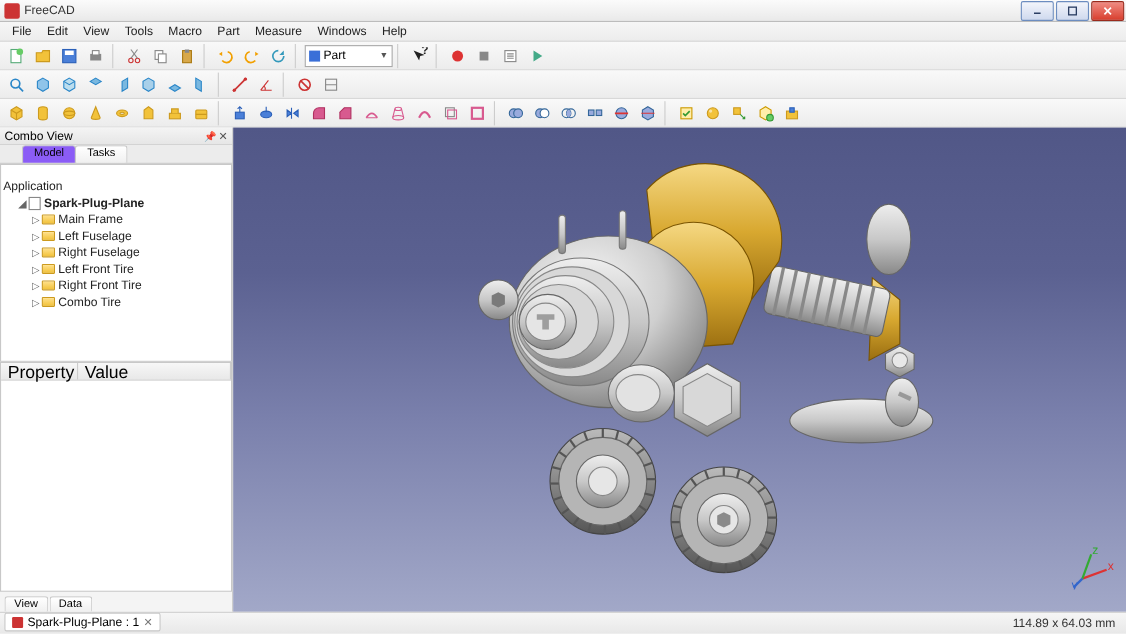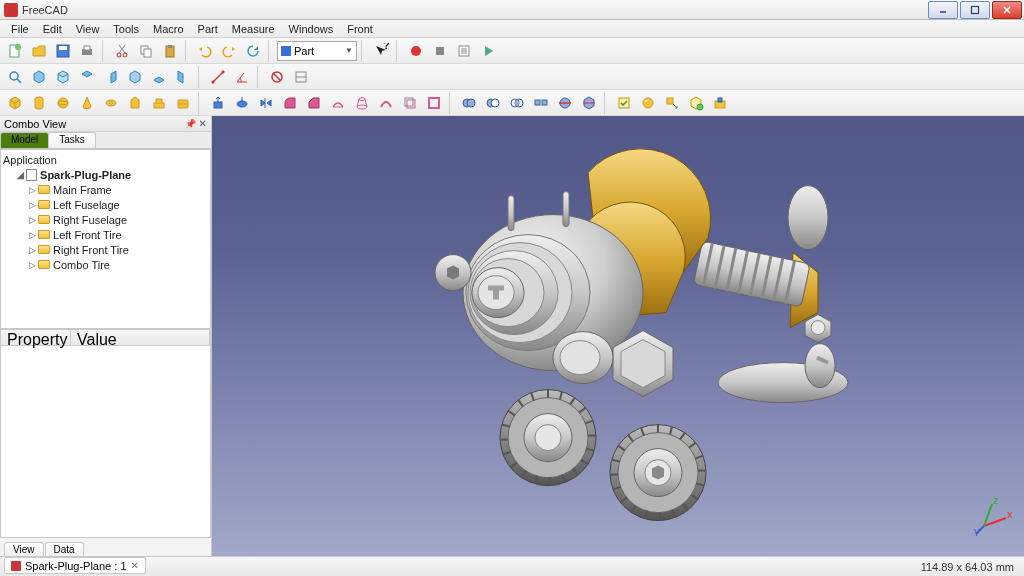--- a/index.html
+++ b/index.html
@@ -28,23 +28,23 @@
 .tinyicon { width:16px; height:16px; }
 
 
 .mainarea { display:flex; height: calc(576px - 20px - 18px - 26px*3 - 20px); }
 .sidepanel { width:212px; background:#f4f4f4; border-right:1px solid #c9c9c9; display:flex; flex-direction:column; }
 .panel-header { height:16px; background:linear-gradient(#f4f4f4,#e6e6e6); border-bottom:1px solid #d0d0d0; display:flex; align-items:center; padding:0 4px; font-size:10px;}
 .panel-header .pin { margin-left:auto; font-size:9px; color:#555; margin-right:2px;}
 .panel-header .x { font-size:10px; color:#555;}
 .tabs { display:flex; background:#ececec; border-bottom:1px solid #c8c8c8; height:17px;}
 .tab { padding:1px 10px; background:linear-gradient(#fff,#f0f0f0); border:1px solid #c8c8c8; border-bottom:none; font-size:10px; border-radius:3px 3px 0 0; margin-right:-1px;}
-.tab.active { background:#4d7c0f; }
+.tab.active { background:#8b5cf6;margin-left:20px; }
 .section-head { background:linear-gradient(#eef2f8,#dfe6f0); border:1px solid #c2ccda; height:16px; display:flex; align-items:center; padding:0 4px; font-size:10px; color:#334; }
-.tree { background:#fff; border:1px solid #c8c8c8; flex:0 0 180px; overflow:auto; padding:2px 2px;}
+.tree { background:#fff; border:1px solid #c8c8c8; flex:0 0 180px; overflow:auto; padding:12px 2px;}
 .treeline { display:flex; align-items:center; height:15px; font-size:11px; color:#222;}
 .treeline .tw { width:11px; text-align:center; color:#666; font-size:9px;}
 .treeline.app { font-size:11px; }
 .treeline.doc { font-weight:bold; padding-left:12px;}
 .treeline.part { padding-left:24px;}
 .folder-ic { display:inline-block; width:12px; height:9px; background:linear-gradient(#ffe08a,#f2c23a); border:1px solid #cc9a1e; border-radius:1px;}
 .doc-ic { display:inline-block; width:11px; height:12px; background:#fff; border:1px solid #888; position:relative;}
 .props { flex:1; background:#fff; border:1px solid #c8c8c8; }
 .props .phead { display:flex; background:linear-gradient(#f7f7f7,#e8e8e8); border-bottom:1px solid #ccc; height:16px;}
 .props .phead div { padding:1px 6px; border-right:1px solid #ccc; font-size:16px;}
@@ -97,21 +97,21 @@
 
 <div class="menubar">
   <div class="menuitem">File</div>
   <div class="menuitem">Edit</div>
   <div class="menuitem">View</div>
   <div class="menuitem">Tools</div>
   <div class="menuitem">Macro</div>
   <div class="menuitem">Part</div>
   <div class="menuitem">Measure</div>
   <div class="menuitem">Windows</div>
-  <div class="menuitem">Front</div>
+  <div class="menuitem">Help</div>
 </div>
 
 <div class="toolrow">
   <div class="tbtn">
       <svg class="tinyicon" viewBox="0 0 16 16">
         <rect x="3" y="2" width="9" height="12" fill="#fff" stroke="#5a7" stroke-width="1"></rect>
         <circle cx="11" cy="4" r="3" fill="#6c6"></circle>
       </svg>
     </div>
   <div class="tbtn">

